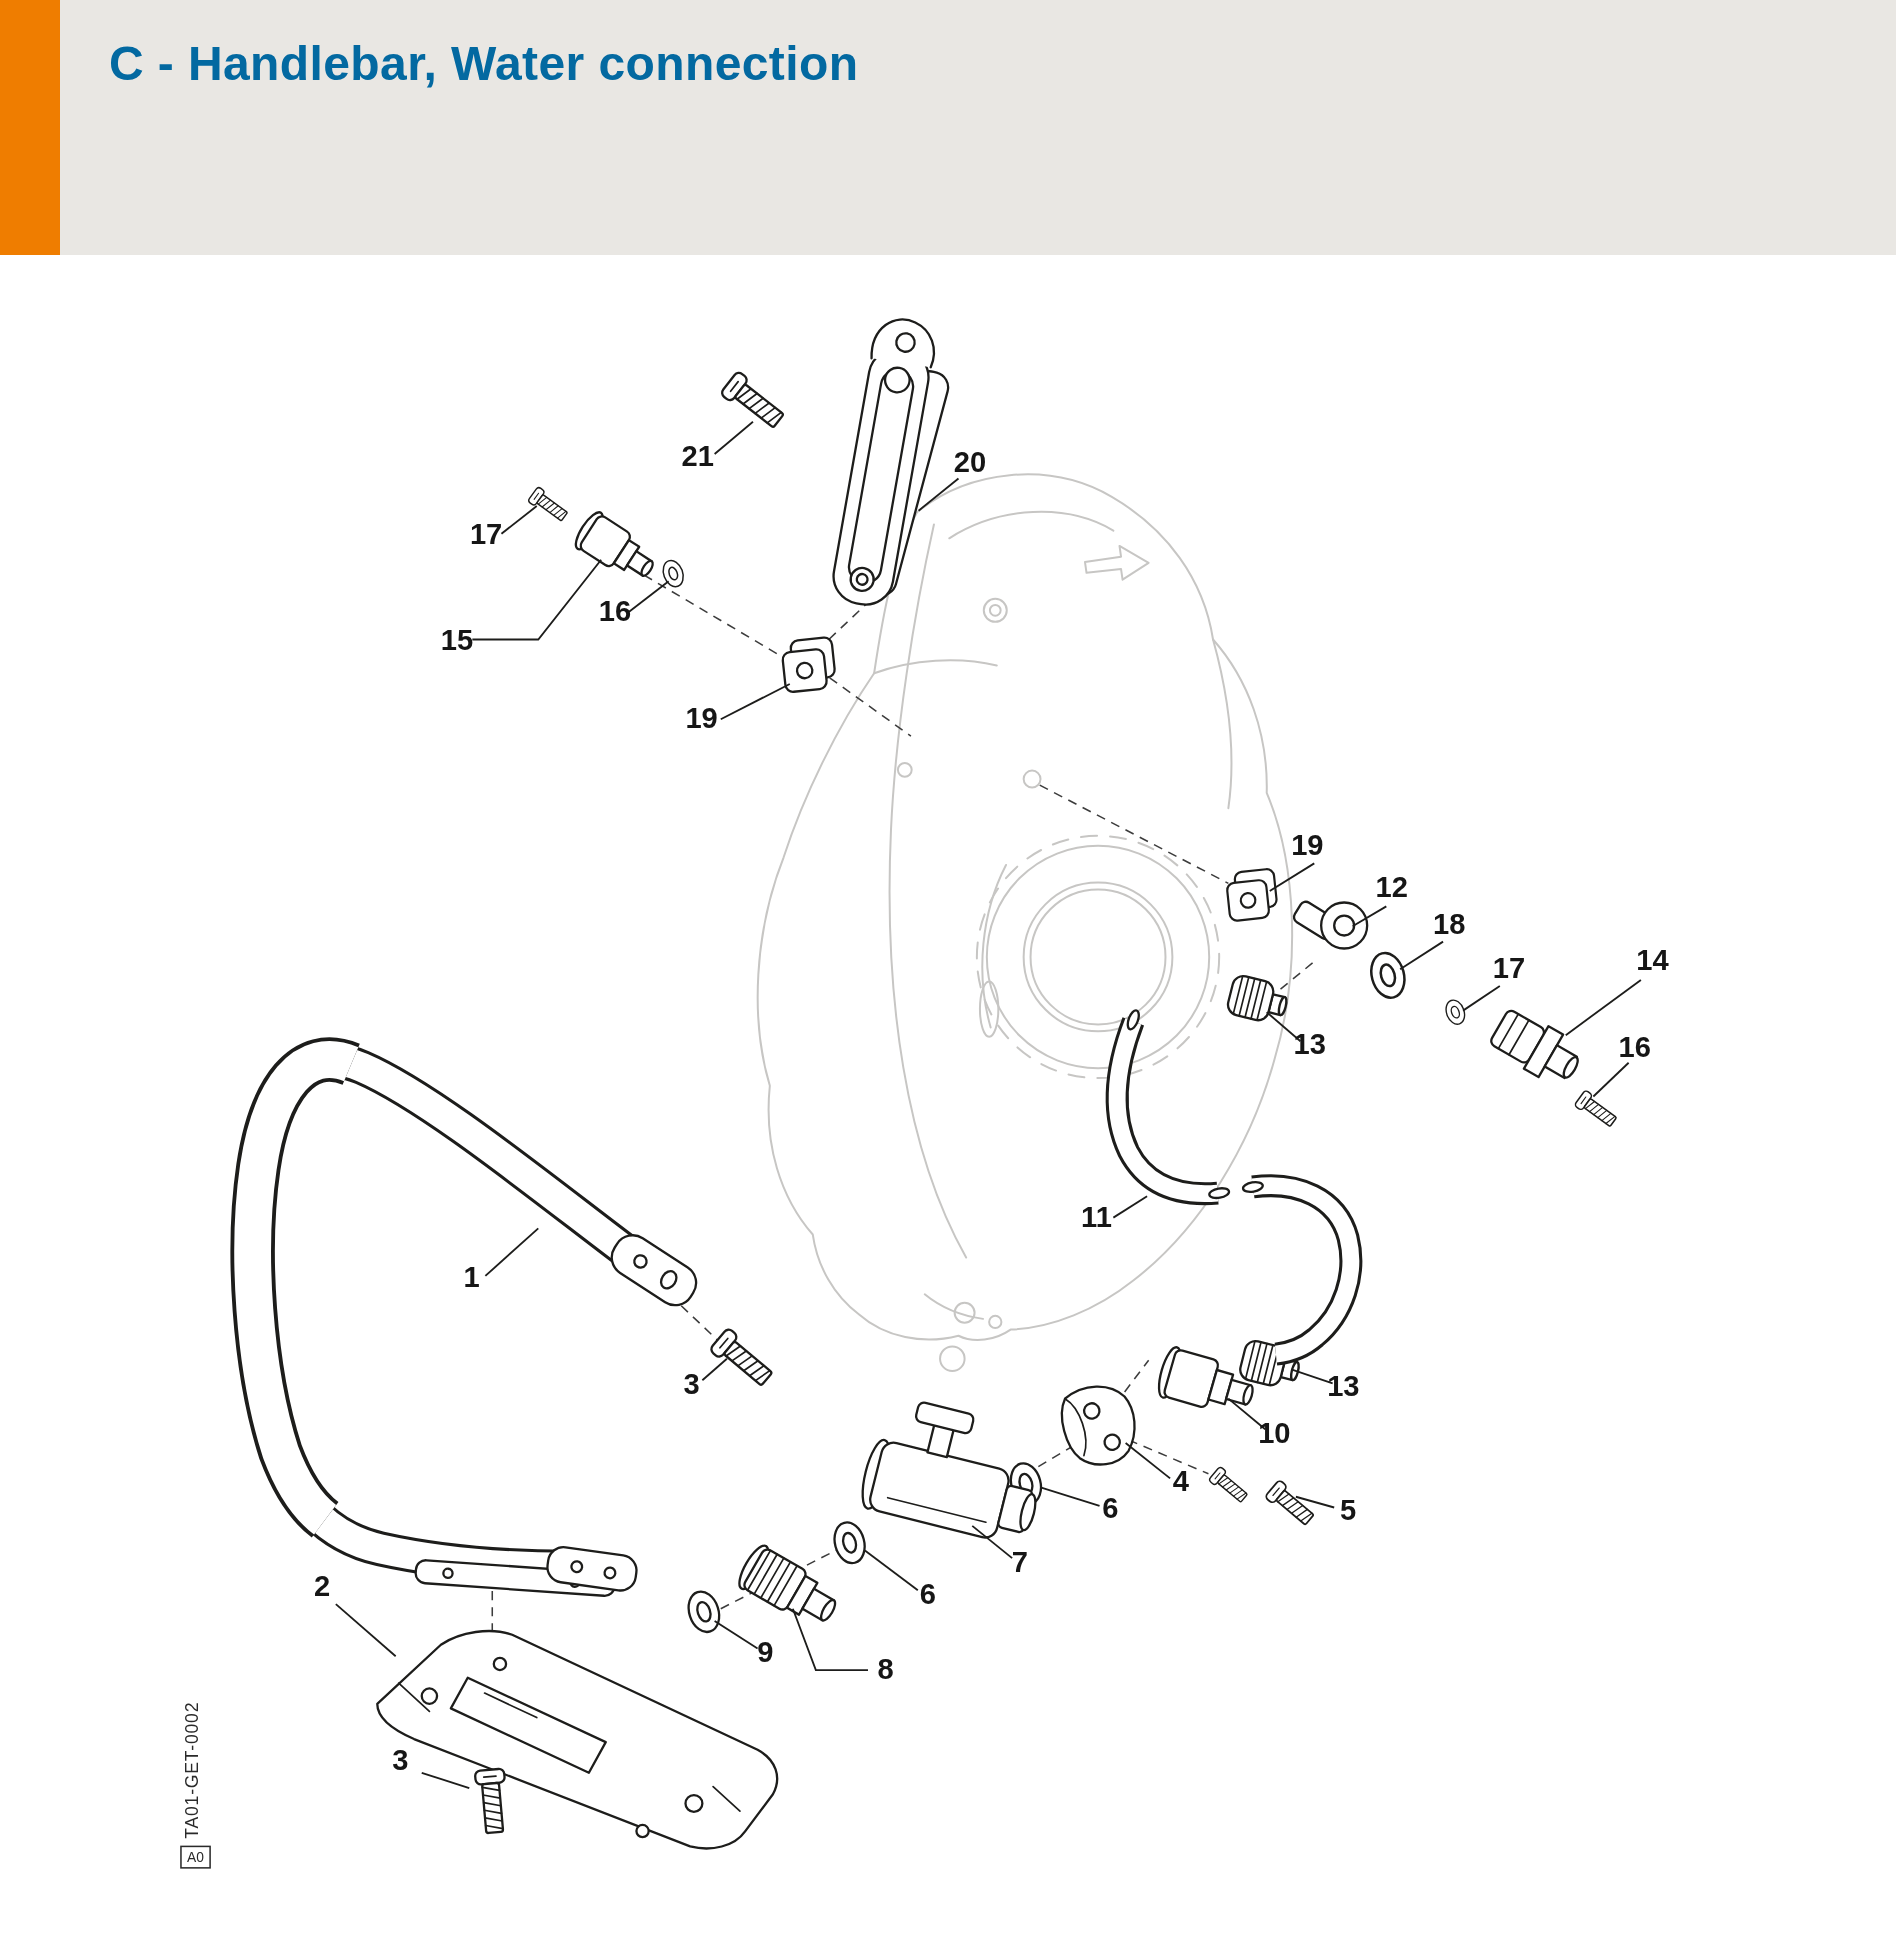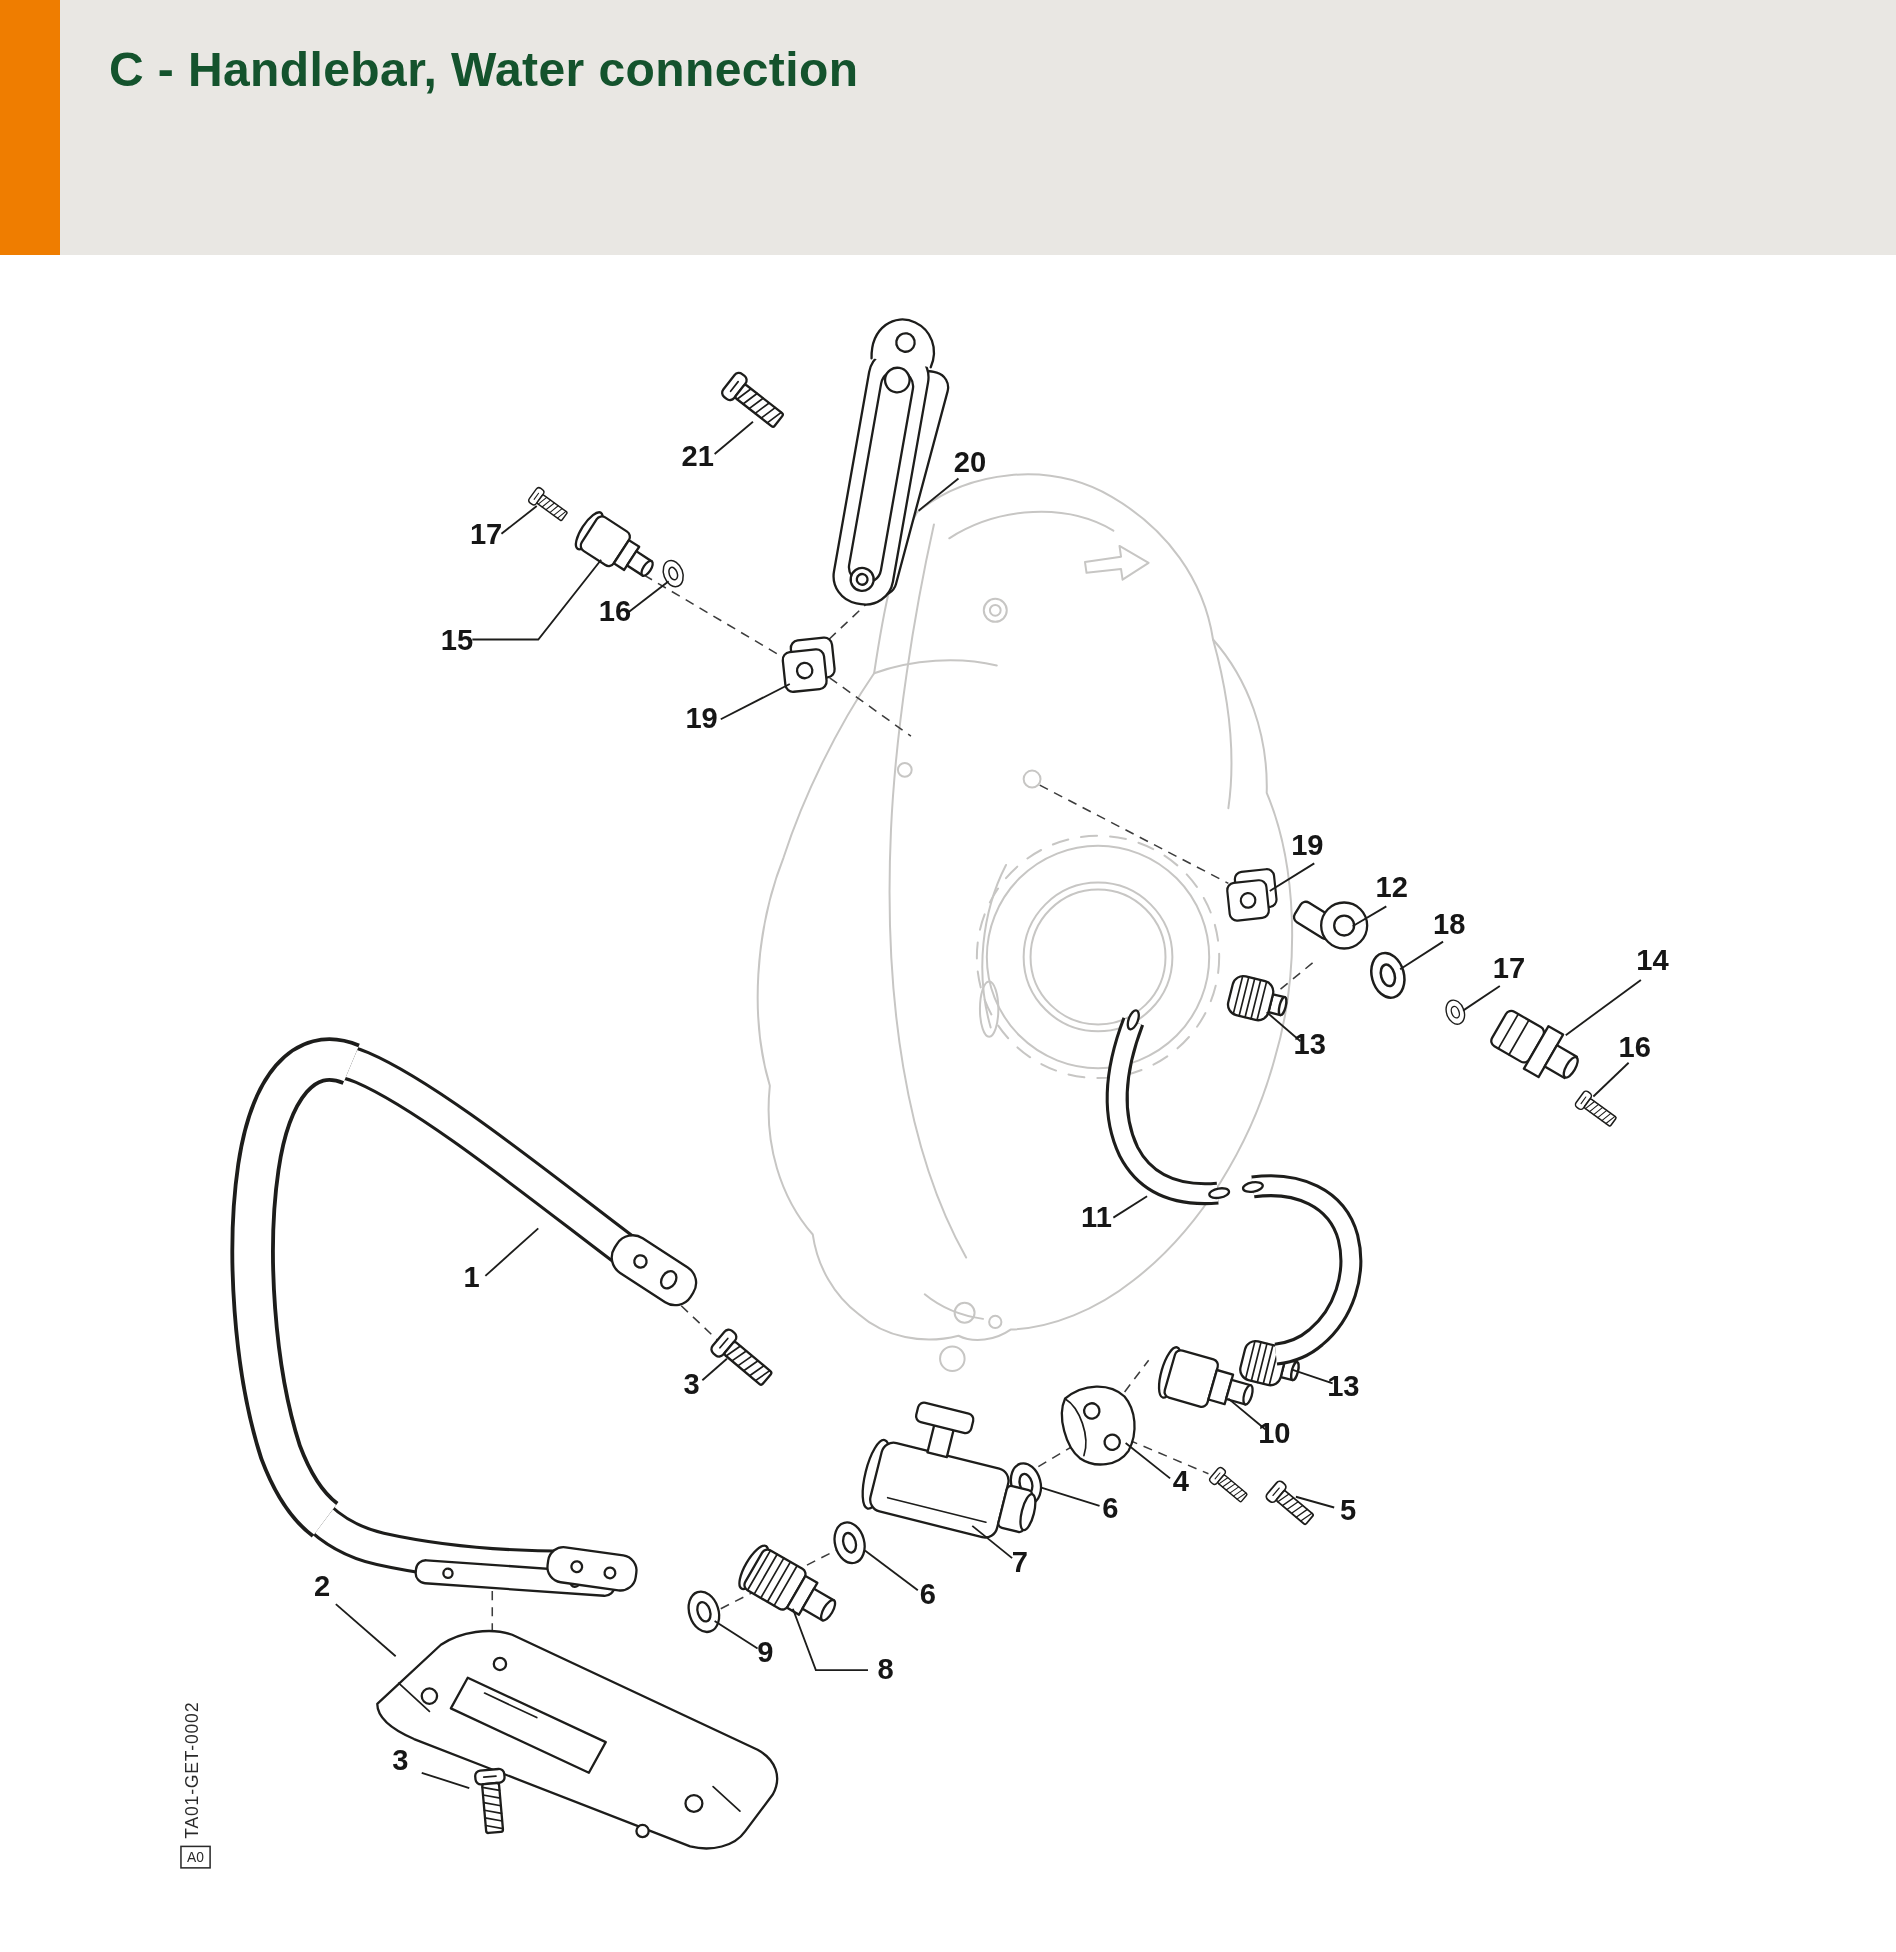--- a/index.html
+++ b/index.html
@@ -18,24 +18,24 @@
   .page{position:relative;width:1897px;height:1953px;}
   .header-band{
     position:absolute;top:0;left:0;width:1897px;height:255px;
     background:var(--band);z-index:2;
   }
   .accent-bar{
     position:absolute;top:0;left:0;width:60px;height:255px;
     background:var(--accent);
   }
   .title{
-    position:absolute;left:109px;top:42px;margin:0;
+    position:absolute;left:109px;top:36px;margin:0;
     font-family:"Liberation Sans", sans-serif;
     font-size:48px;font-weight:800;letter-spacing:0.4px;
-    color:#14532d;
+    color:#0369a1;
   }
   svg.diagram{position:absolute;top:0;left:0;z-index:1;}
 
   .part{stroke:var(--ink);stroke-width:3;fill:#ffffff;stroke-linejoin:round;stroke-linecap:round;}
   .part.nofill{fill:none;}
   .pl{stroke:var(--ink);stroke-width:2.2;fill:none;stroke-linecap:round;}
   .faint{stroke:var(--faint);stroke-width:2.6;fill:none;stroke-linejoin:round;stroke-linecap:round;}
   .bar-outer{stroke:var(--ink);stroke-width:46;fill:none;stroke-linecap:round;}
   .bar-inner{stroke:#ffffff;stroke-width:38;fill:none;stroke-linecap:round;}
   .grip-outer{stroke:var(--ink);stroke-width:58;fill:none;stroke-linecap:butt;}

